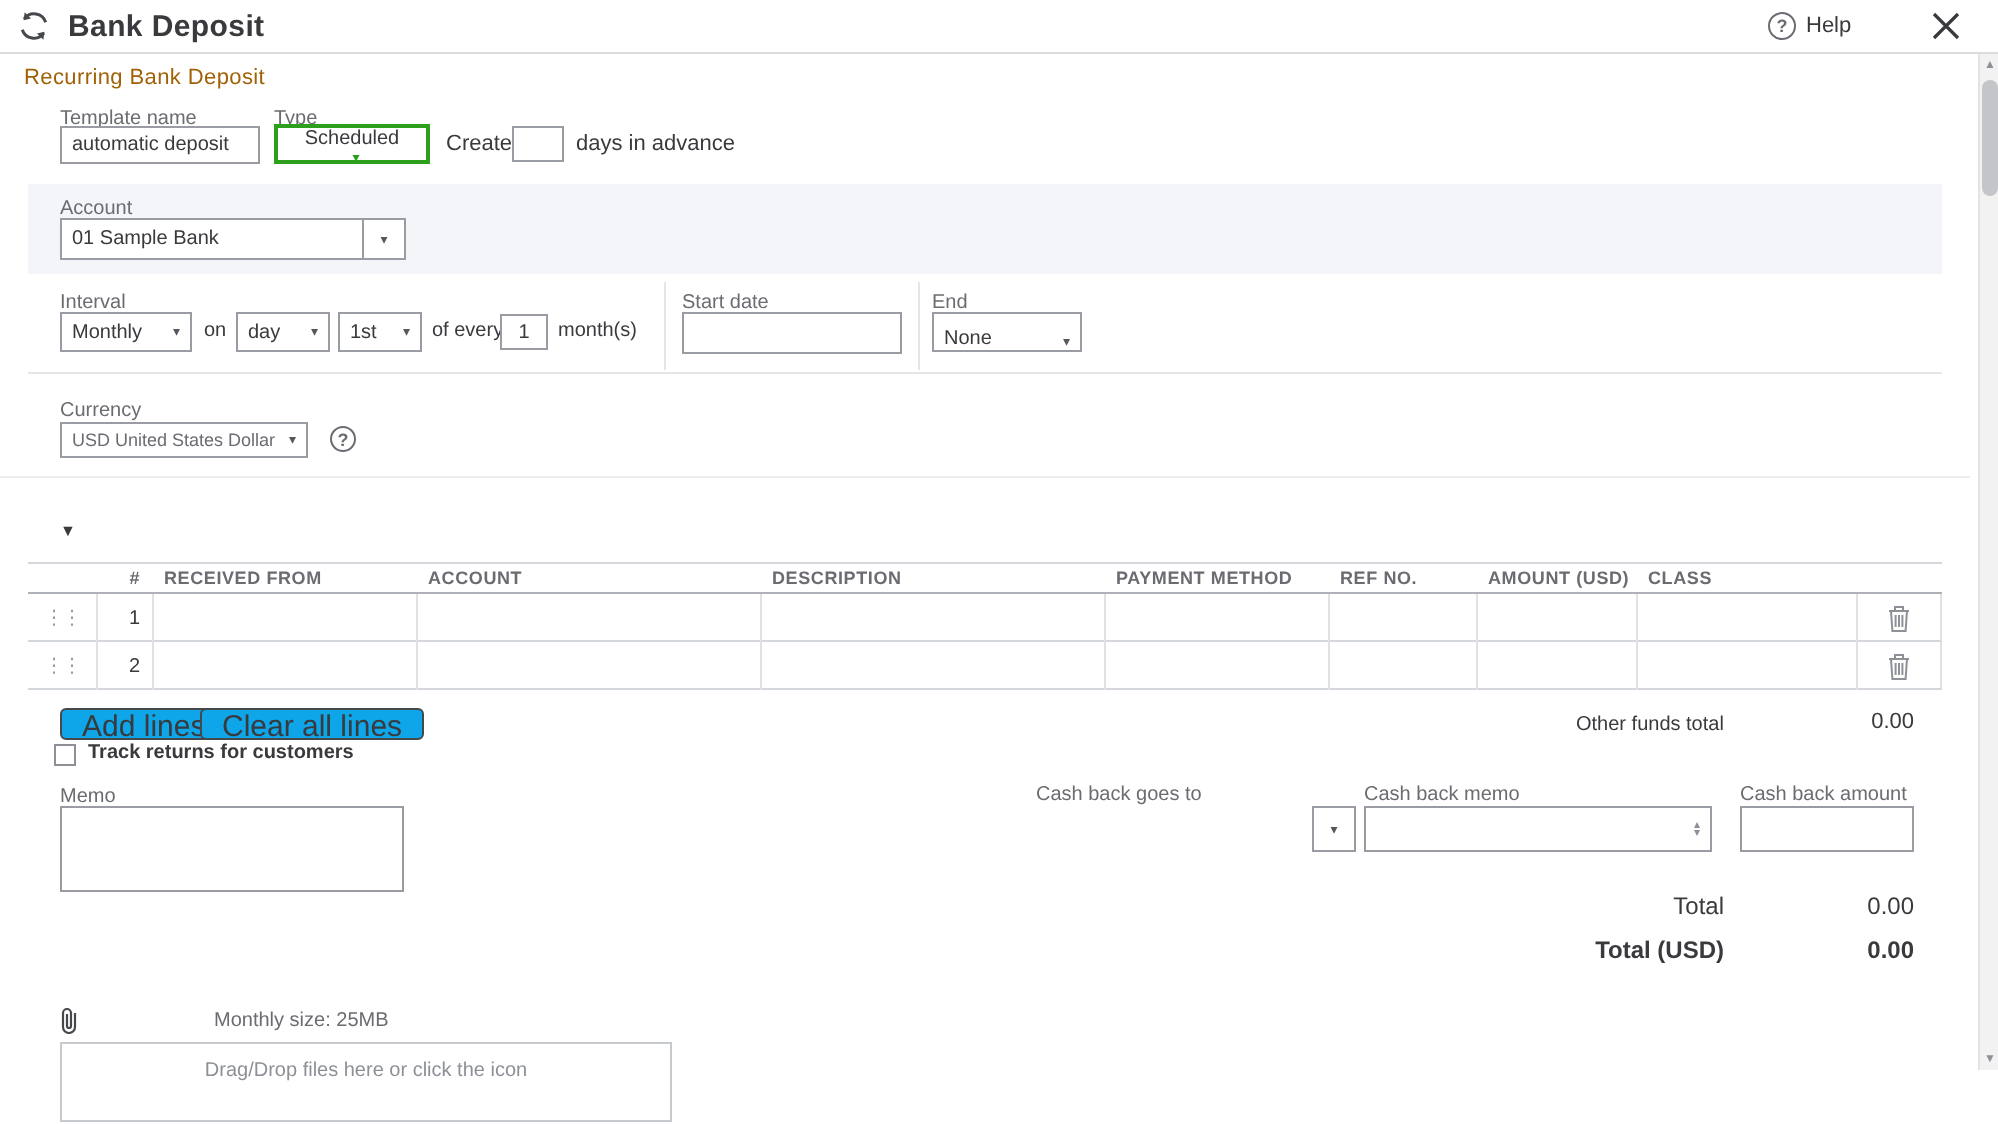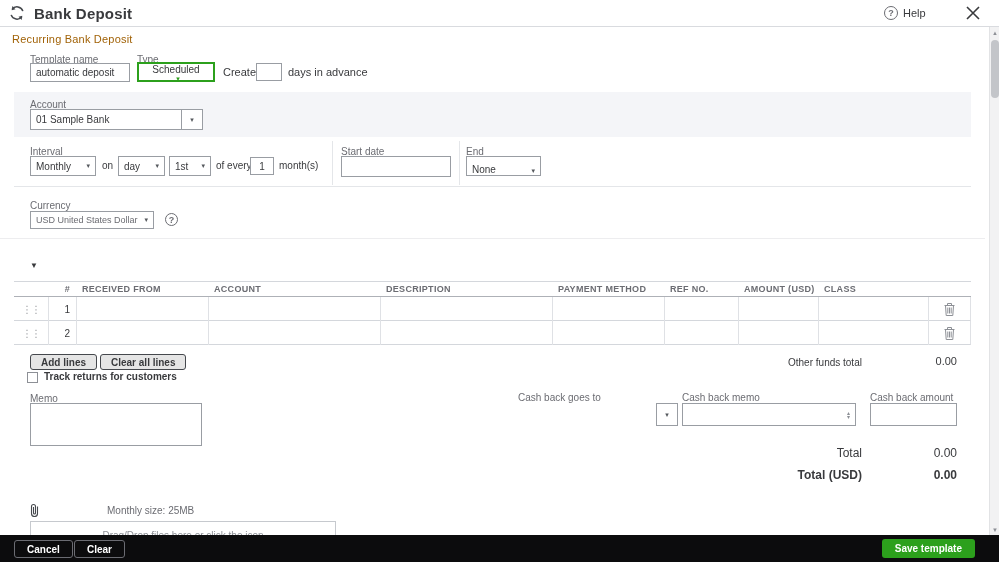--- a/index.html
+++ b/index.html
@@ -26,21 +26,21 @@
   .trow { display:grid; grid-template-columns:34px 28px 132px 172px 172px 112px 74px 80px 110px 1fr; align-items:center; }
   #tblhead { position:absolute; left:14px; top:281px; width:957px; height:16px; border-top:1px solid #d4d7dc; border-bottom:1px solid #aeb1b7; background:#fff; }
   .th { font-size:9px; font-weight:bold; color:#6b6c72; letter-spacing:.3px; padding:0 6px; white-space:nowrap; overflow:hidden; }
   .th.r { text-align:right; }
   .tr { position:absolute; left:14px; width:957px; height:24px; border-bottom:1px solid #d4d7dc; background:#fff; border-right:1px solid #dfe1e5; }
   .td { height:24px; border-left:1px solid #dfe1e5; display:flex; align-items:center; padding:0 6px; }
   .td.drag { border-left:none; justify-content:center; color:#9a9ca1; font-size:10px; letter-spacing:-1px; cursor:grab; }
   .td.num { justify-content:flex-end; font-size:10px; color:#393a3d; }
   .td.trash { justify-content:center; cursor:pointer; }
 
-  .btn-outline { position:absolute; height:16px; border:1px solid #45484d; border-radius:3px; background:#e5e5e5; font-family:inherit; font-size:10px; font-weight:bold; color:#393a3d; padding:0 10px; cursor:pointer; }
+  .btn-outline { position:absolute; height:16px; border:1px solid #45484d; border-radius:3px; background:#0ea5e9; font-family:inherit; font-size:15px; font-weight:normal; color:#393a3d; padding:0 10px; cursor:pointer; }
 
   .rval { position:absolute; width:57px; text-align:right; color:#393a3d; }
 
   
   #footer { position:absolute; left:0; bottom:0; width:999px; height:27px; background:#0c0c0d; z-index:10; }
   .fbtn { position:absolute; top:5px; height:18px; border:1px solid #6b6c72; border-radius:3px; background:#0c0c0d; color:#fff; font-family:inherit; font-size:10px; font-weight:bold; padding:0 12px; cursor:pointer; }
   #savebtn { position:absolute; top:4px; right:24px; height:19px; border:none; border-radius:3px; background:#2ca01c; color:#fff; font-family:inherit; font-size:10px; font-weight:bold; padding:0 13px; cursor:pointer; }
 
   
   #scrollbar { position:absolute; right:0; top:27px; width:10px; height:508px; background:#f2f2f3; border-left:1px solid #e2e3e5; z-index:11; }
@@ -235,25 +235,20 @@
     <svg width="11" height="14" viewBox="0 0 11 14">
         <path d="M8.5 3.5v7a3 3 0 0 1-6 0v-7a2 2 0 0 1 4 0v6.5a1 1 0 0 1-2 0V4" fill="none" stroke="#45484d" stroke-width="1.1"></path>
       </svg>
   </span>
   <span class="txt" style="left:43px;top:504px;font-size:10px;font-weight:bold;margin-top:36px;">Attachments</span>
   <span class="lbl" style="left:107px;top:505px;">Monthly size: 25MB</span>
   <div class="dropzone">
     <div class="dz-text">Drag/Drop files here or click the icon</div>
   </div>
 
-  <div id="footer">
-    <button class="fbtn" style="left:14px;">Cancel</button>
-    <button class="fbtn" style="left:74px;">Clear</button>
-    <button id="savebtn">Save template</button>
-  </div>
 
   <div id="scrollbar">
     <div class="sarrow" style="top:0;">▲</div>
     <div id="sthumb"></div>
     <div class="sarrow" style="bottom:0;">▼</div>
   </div>
 
 </div>
 
 </body></html>

